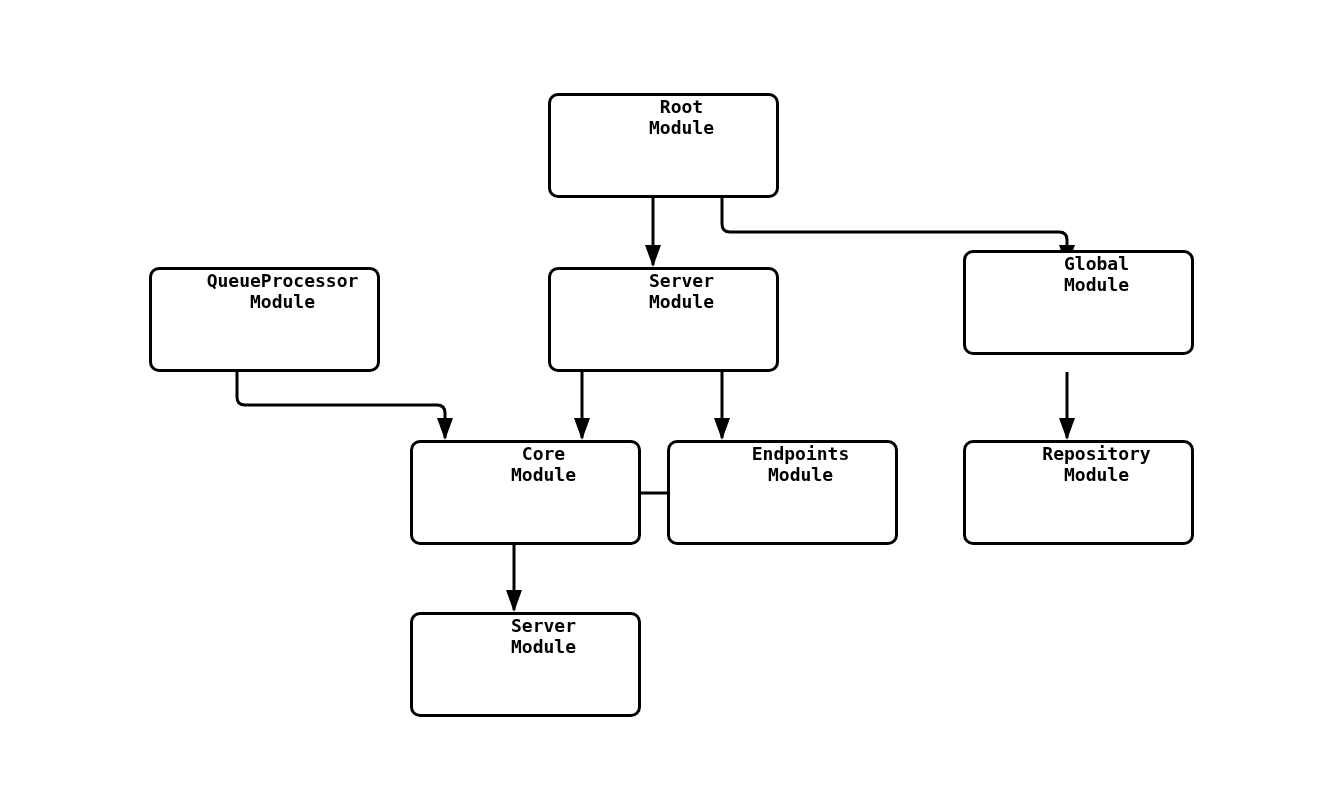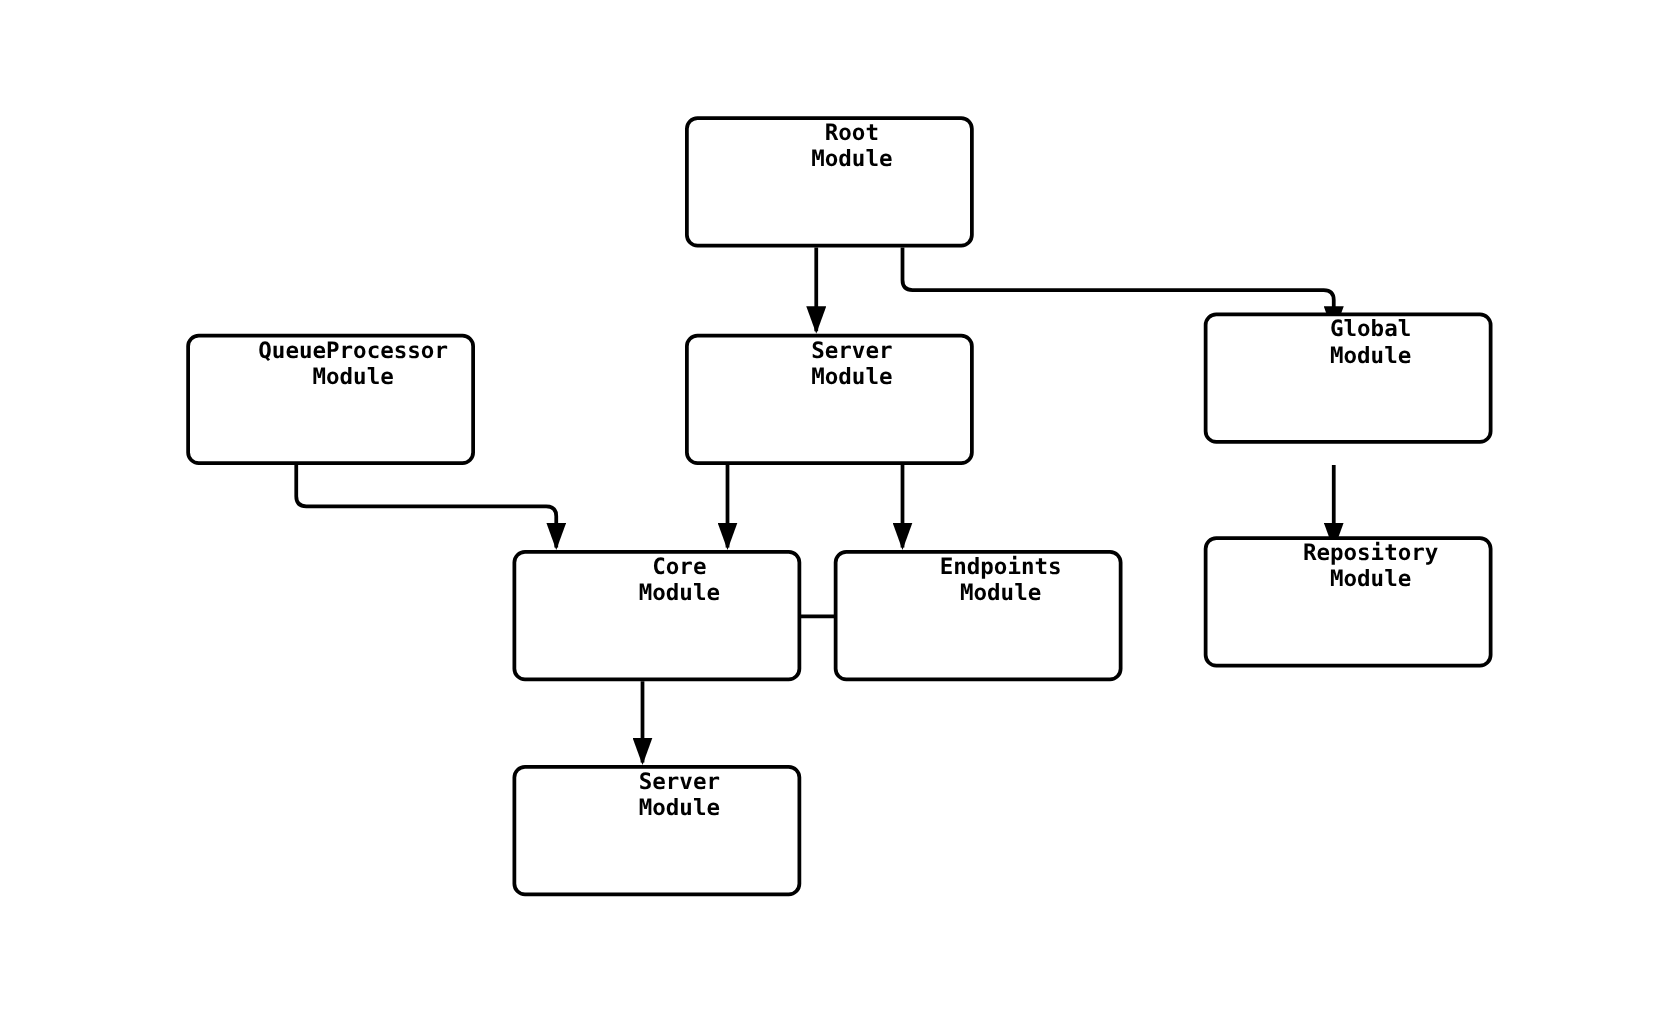--- a/index.html
+++ b/index.html
@@ -96,21 +96,21 @@
   <div class="node" style="left:410px; top:440px;">
     <span class="label">Core
 Module</span>
   </div>
 
   <div class="node" style="left:667px; top:440px;">
     <span class="label">Endpoints
 Module</span>
   </div>
 
-  <div class="node" style="left:963px; top:429px;">
+  <div class="node" style="left:963px; top:440px;">
     <span class="label">Repository
 Module</span>
   </div>
 
   <div class="node" style="left:410px; top:612px;">
     <span class="label">Server
 Module</span>
   </div>
 
 </div>

